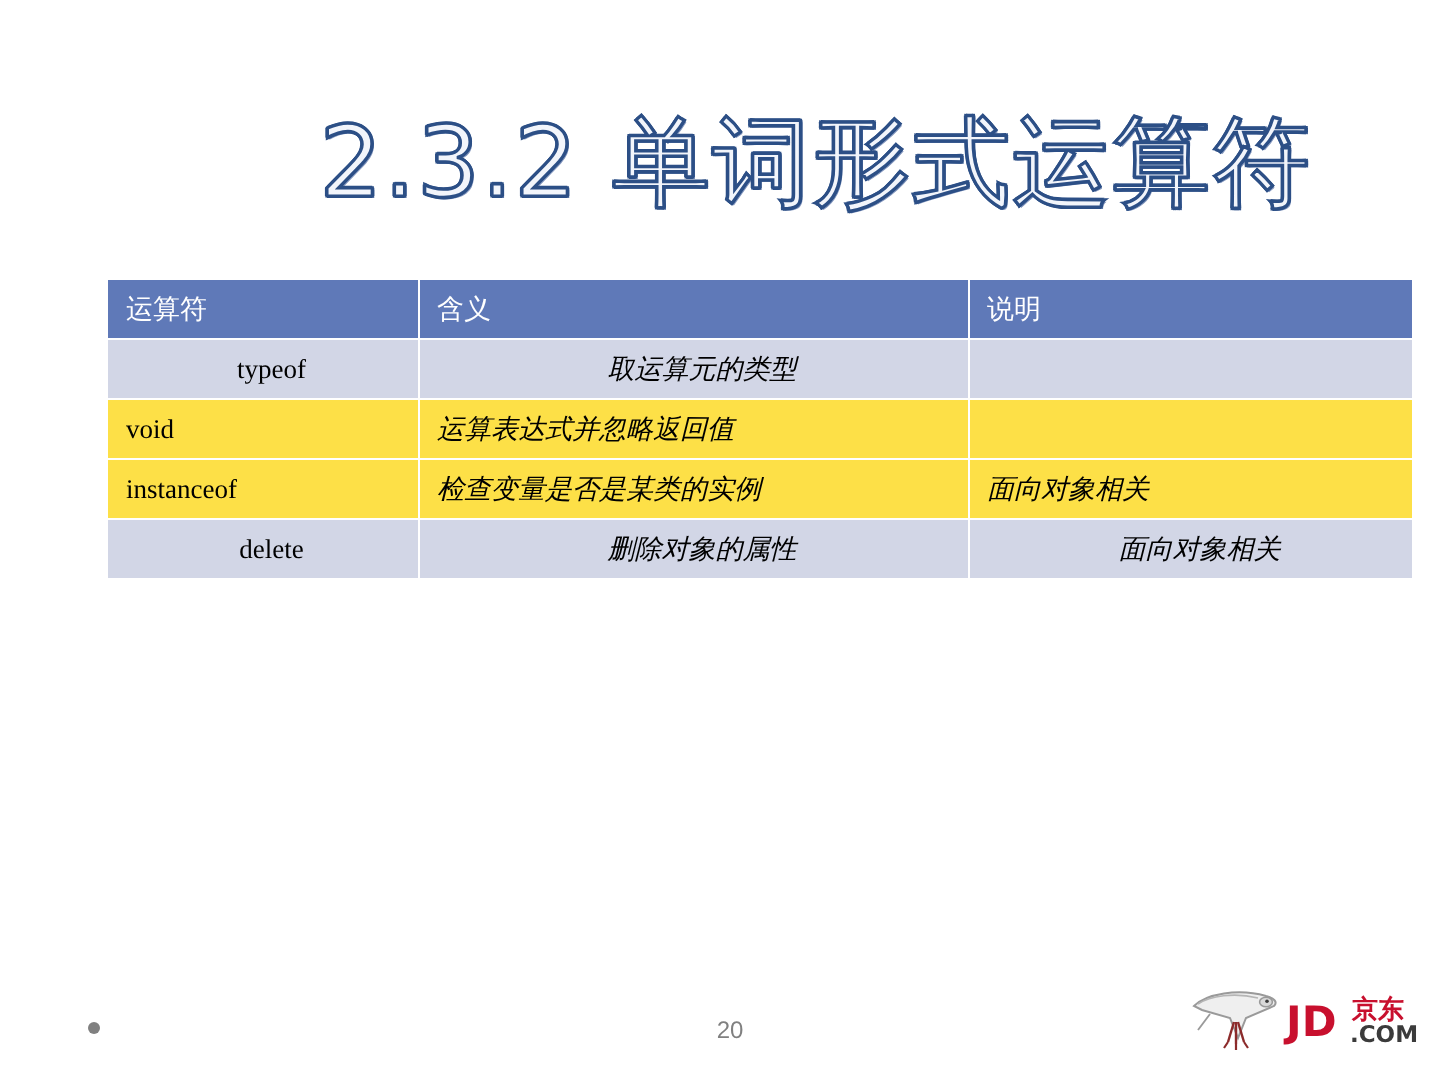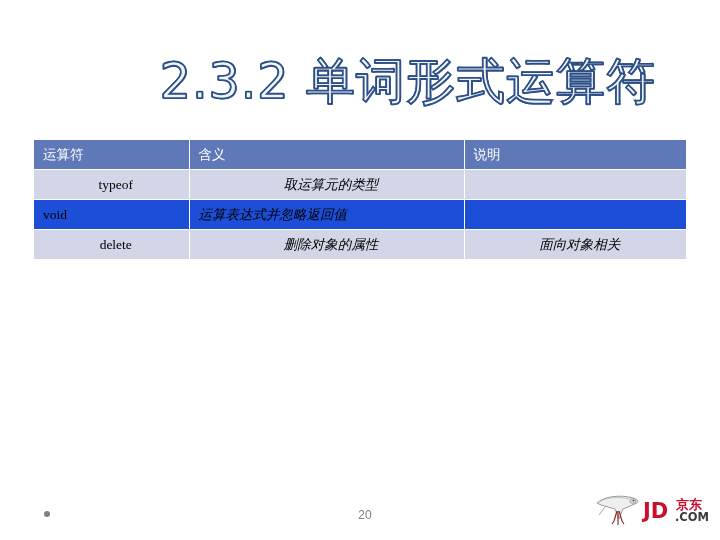--- a/index.html
+++ b/index.html
@@ -55,20 +55,21 @@
   .table-wrap {
     position: absolute;
     left: 34px;
     top: 140px;
     width: 652px;
   }
   table.op-table {
     width: 652px;
     border-collapse: collapse;
     table-layout: fixed;
+    margin-left: 20px;
   }
   table.op-table col.c1 { width: 155px; }
   table.op-table col.c2 { width: 275px; }
   table.op-table col.c3 { width: 222px; }
 
   table.op-table thead th {
     background: #5f79b8;
     color: #ffffff;
     font-family: "DejaVu Sans", "Liberation Sans", sans-serif;
     font-size: 13.5px;
@@ -86,21 +87,21 @@
     padding: 5px 0 5px 9px;
     height: 19px;
     color: #000000;
     border-right: 1px solid #ffffff;
     border-bottom: 1px solid #ffffff;
     vertical-align: middle;
   }
   table.op-table tbody td:last-child { border-right: none; }
 
   table.op-table tbody tr.odd td { background: #d2d6e6; text-align: center; }
-  table.op-table tbody tr.even td { background: #1d4ed8; }
+  table.op-table tbody tr.even td { background: #fde047; }
 
   td.op-name {
     font-family: "Liberation Serif", "DejaVu Serif", serif;
     font-size: 15px;
   }
   td.op-desc, td.op-note {
     font-family: "DejaVu Sans", "Liberation Sans", sans-serif;
     font-size: 13.5px;
     font-style: italic;
   }
@@ -162,20 +163,25 @@
         <tr class="odd">
           <td class="op-name">typeof</td>
           <td class="op-desc">取运算元的类型</td>
           <td class="op-note"></td>
         </tr>
         <tr class="even">
           <td class="op-name">void</td>
           <td class="op-desc">运算表达式并忽略返回值</td>
           <td class="op-note"></td>
         </tr>
+        <tr class="even">
+          <td class="op-name">instanceof</td>
+          <td class="op-desc">检查变量是否是某类的实例</td>
+          <td class="op-note">面向对象相关</td>
+        </tr>
         <tr class="odd">
           <td class="op-name">delete</td>
           <td class="op-desc">删除对象的属性</td>
           <td class="op-note">面向对象相关</td>
         </tr>
       </tbody>
     </table>
   </div>
 
   <div class="footer-bullet"></div>

